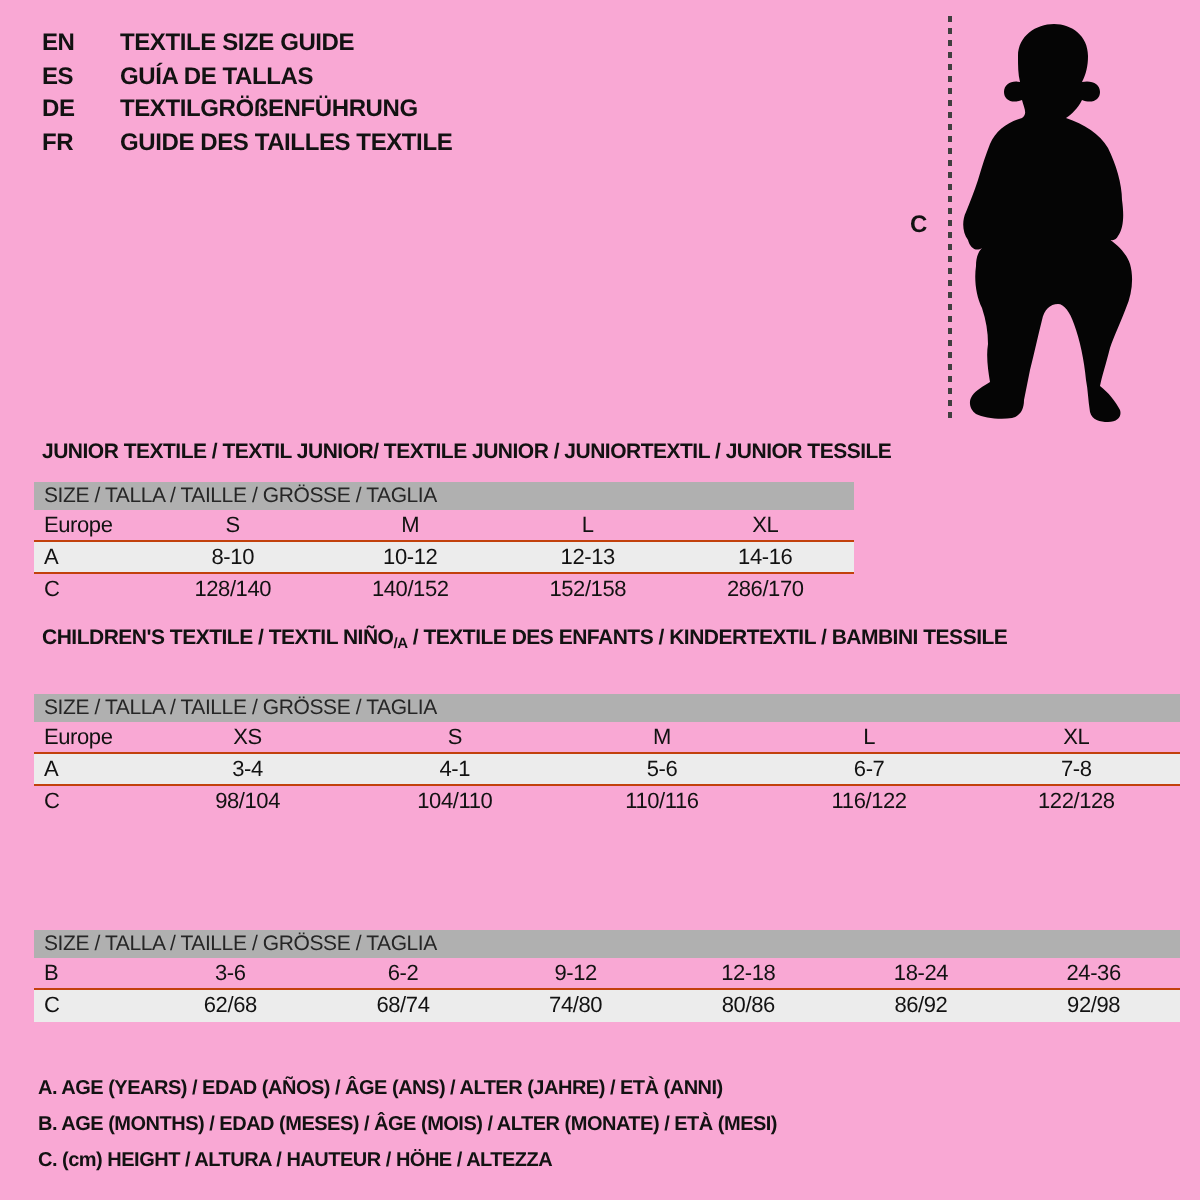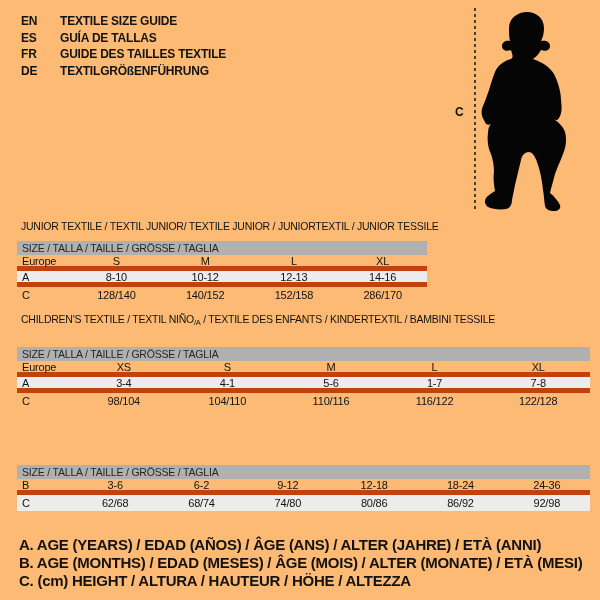--- a/index.html
+++ b/index.html
@@ -1,50 +1,50 @@
 <!DOCTYPE html>
 <html style="--band-bg: #b0b0b0; --stripe-bg: #ececec; --sil: #050505;"><head>
 <meta charset="utf-8">
 <style>
   html,body{margin:0;padding:0;background:#fff;}
   .page{
-    position:relative;width:600px;height:600px;background:#fdba74;overflow:hidden;
+    position:relative;width:600px;height:600px;background:#f9a8d4;overflow:hidden;
     font-family:"Liberation Sans","DejaVu Sans",sans-serif;color:#121212;
   }
   
   .langs{position:absolute;top:13px;left:21px;}
   .lang-row{display:flex;line-height:16.5px;font-size:12px;font-weight:bold;letter-spacing:-0.2px;}
   .lang-code{width:39px;}
   
   .fig-line{
     position:absolute;left:474px;top:8px;width:2px;height:202px;
     background:repeating-linear-gradient(to bottom,#3f3f3f 0px,#3f3f3f 3px,transparent 3px,transparent 6px);
   }
   .fig-label{position:absolute;left:455px;top:105px;font-size:12px;font-weight:bold;}
   .baby{position:absolute;left:478px;top:2px;}
   .baby path{fill:var(--sil,#050505);}
   
-  .sec-title{position:absolute;left:21px;font-size:10.5px;font-weight:normal;letter-spacing:-0.25px;line-height:16px;white-space:nowrap;}
+  .sec-title{position:absolute;left:21px;font-size:10.5px;font-weight:bold;letter-spacing:-0.25px;line-height:16px;white-space:nowrap;}
   .sub{font-size:7.5px;vertical-align:-2px;}
   
   .table{position:absolute;left:17px;}
   .t1{width:410px;}
   .t2,.t3{width:573px;}
   .band{
     height:14px;line-height:14px;padding-left:5px;font-size:10.5px;color:#262626;
     background:var(--band-bg,#b0b0b0);letter-spacing:-0.2px;box-sizing:border-box;
   }
-  .trow{display:flex;align-items:center;height:16px;box-sizing:border-box;border-bottom:5px solid #c2410c;}
+  .trow{display:flex;align-items:center;height:16px;box-sizing:border-box;border-bottom:1px solid #c2410c;}
   .trow:last-child{border-bottom:none;}
   .trow.shaded{background:var(--stripe-bg,#ececec);}
   .tlabel{width:55px;padding-left:5px;box-sizing:border-box;font-size:11px;letter-spacing:-0.2px;}
   .tcell{flex:1;text-align:center;font-size:11px;letter-spacing:-0.2px;}
   
   .footnotes{position:absolute;left:19px;top:536px;}
-  .footnote{font-size:15px;font-weight:bold;line-height:18px;letter-spacing:-0.25px;white-space:nowrap;}
+  .footnote{font-size:10px;font-weight:bold;line-height:18px;letter-spacing:-0.25px;white-space:nowrap;}
   
   .title1{top:218px;}
   .table1{top:241px;}
   .title2{top:311px;}
   .table2{top:347px;}
   .title3{top:425px;}
   .table3{top:465px;}
 </style>
 </head>
 <body>
@@ -54,26 +54,26 @@
   <div class="langs">
     <div class="lang-row">
       <span class="lang-code">EN</span>
       <span class="lang-title">TEXTILE SIZE GUIDE</span>
     </div>
     <div class="lang-row">
       <span class="lang-code">ES</span>
       <span class="lang-title">GUÍA DE TALLAS</span>
     </div>
     <div class="lang-row">
+      <span class="lang-code">DE</span>
+      <span class="lang-title">TEXTILGRÖßENFÜHRUNG</span>
+    </div>
+    <div class="lang-row">
       <span class="lang-code">FR</span>
       <span class="lang-title">GUIDE DES TAILLES TEXTILE</span>
-    </div>
-    <div class="lang-row">
-      <span class="lang-code">DE</span>
-      <span class="lang-title">TEXTILGRÖßENFÜHRUNG</span>
     </div>
   </div>
 
   <div class="fig-line"></div>
   <div class="fig-label">C</div>
   <svg class="baby" width="100" height="215" viewBox="0 0 100 215" aria-hidden="true">
     <path d="M49,10
       C58,10 66,16 66,26 C66,31 65,35 63,39
       C68,38 72,40 72,44 C72,48 68,50 63,48
       C61,52 58,55 55,57
@@ -132,21 +132,21 @@
       <span class="tcell">S</span>
       <span class="tcell">M</span>
       <span class="tcell">L</span>
       <span class="tcell">XL</span>
     </div>
     <div class="trow shaded">
       <span class="tlabel">A</span>
       <span class="tcell">3-4</span>
       <span class="tcell">4-1</span>
       <span class="tcell">5-6</span>
-      <span class="tcell">1-7</span>
+      <span class="tcell">6-7</span>
       <span class="tcell">7-8</span>
     </div>
     <div class="trow">
       <span class="tlabel">C</span>
       <span class="tcell">98/104</span>
       <span class="tcell">104/110</span>
       <span class="tcell">110/116</span>
       <span class="tcell">116/122</span>
       <span class="tcell">122/128</span>
     </div>

